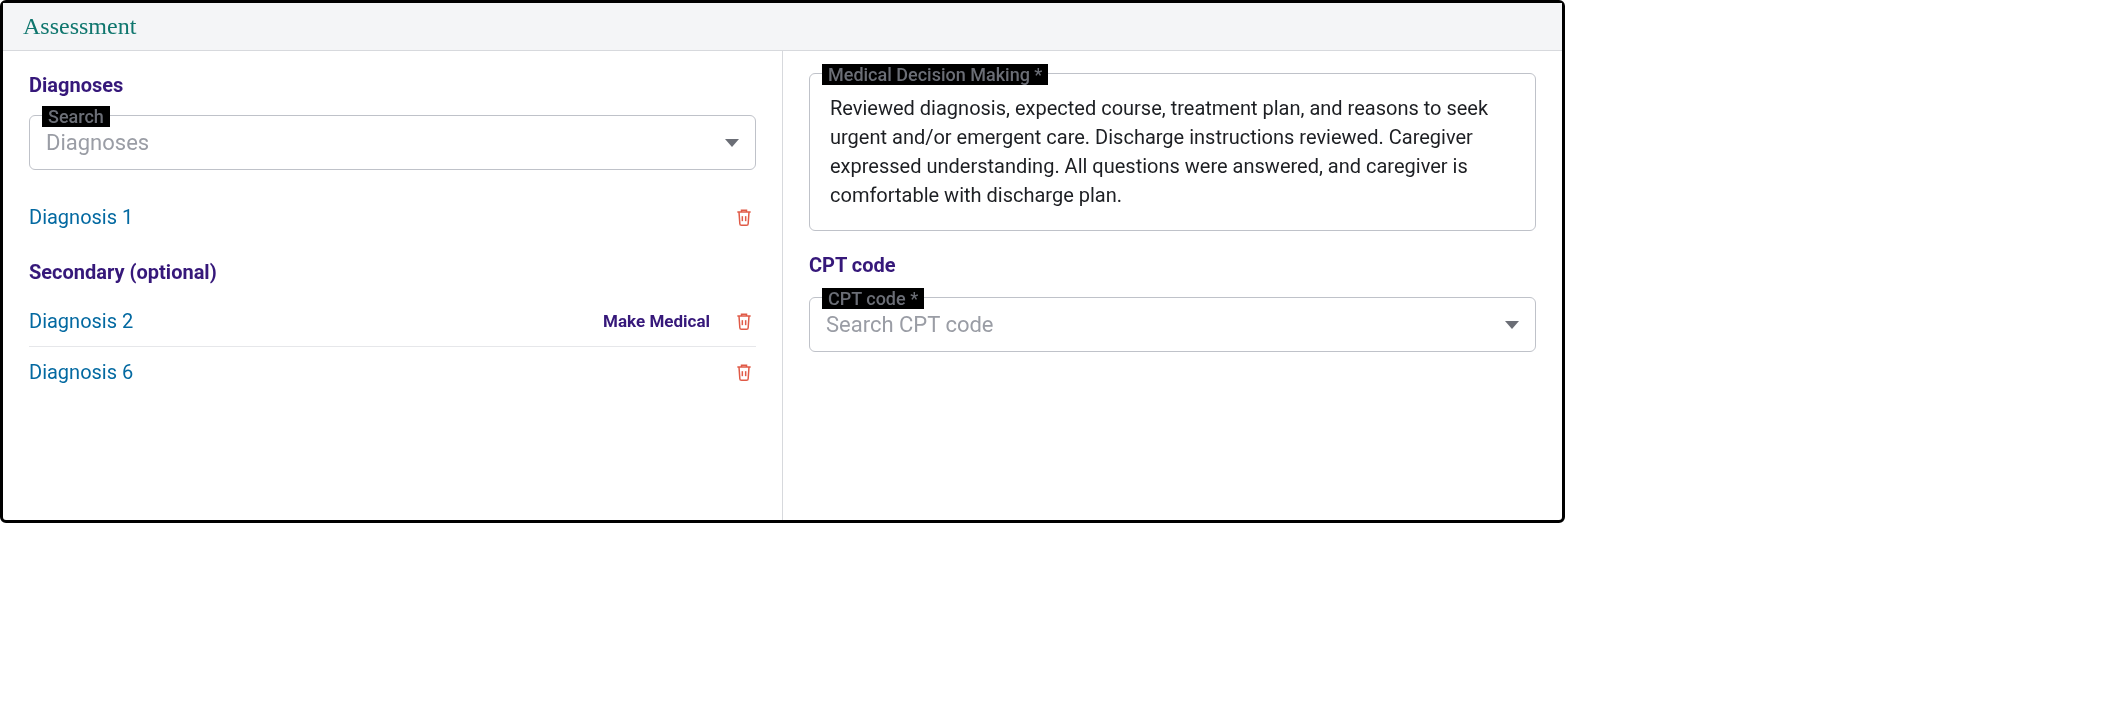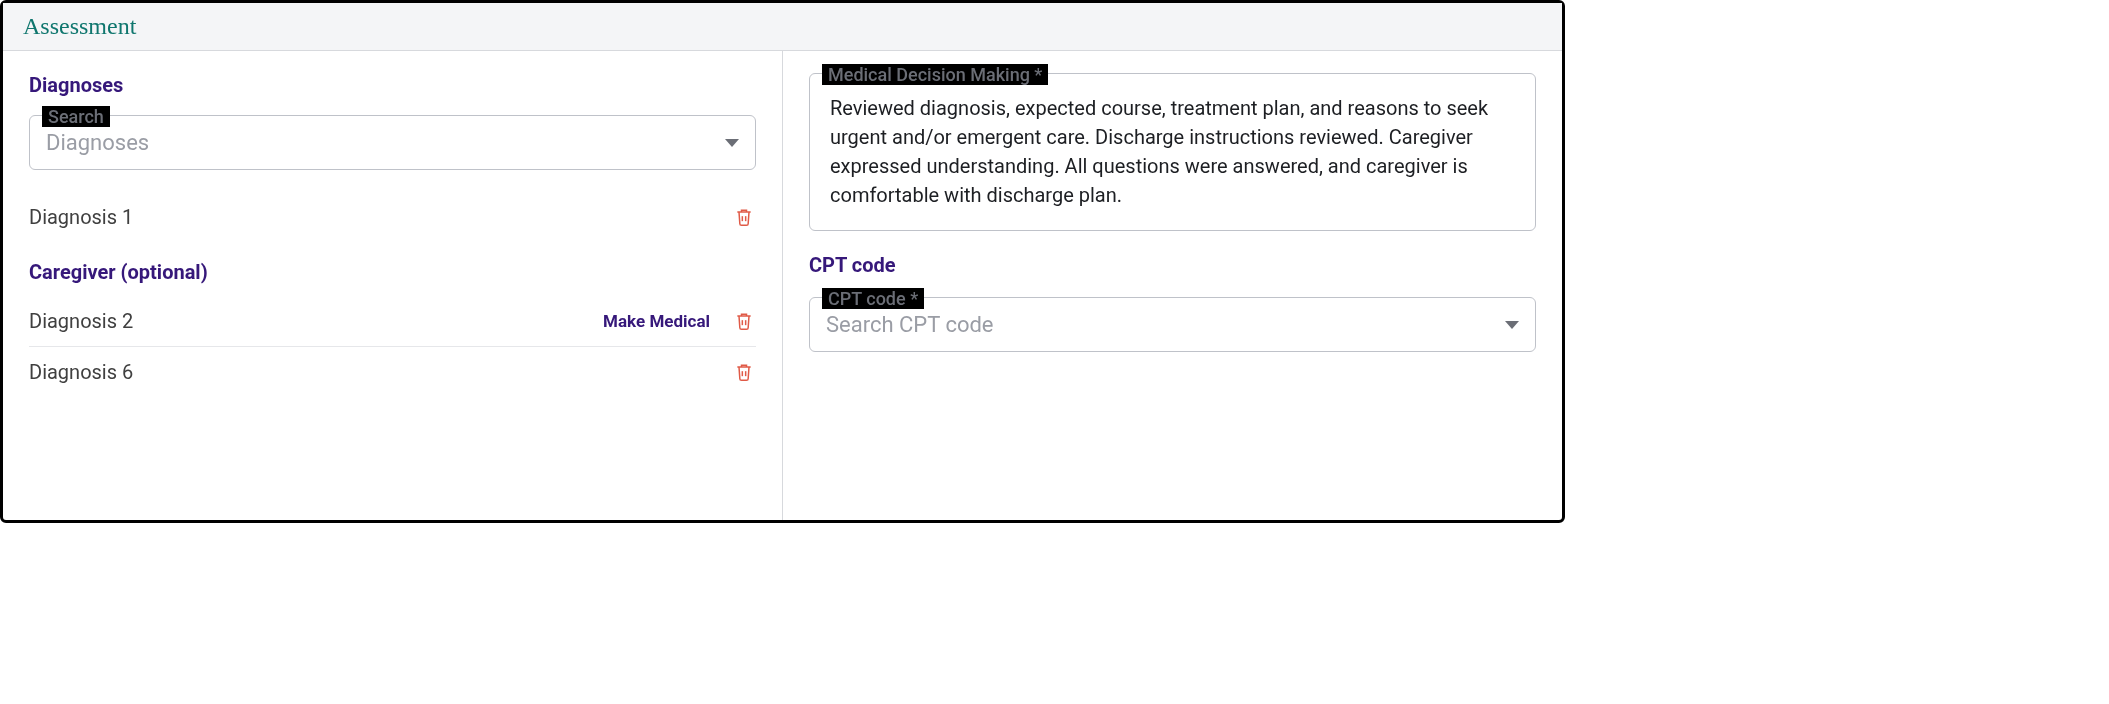--- a/index.html
+++ b/index.html
@@ -95,21 +95,21 @@
     display: flex;
     align-items: center;
     justify-content: space-between;
     padding: 12px 0;
   }
   .dx-row + .dx-row {
     border-top: 1px solid #e6e7ea;
   }
   .dx-label {
     font-size: 20px;
-    color: #404040;
+    color: #0369a1;
   }
   .dx-actions {
     display: flex;
     align-items: center;
     gap: 22px;
   }
   .make-primary {
     color: #36187a;
     font-weight: 700;
     font-size: 17px;
@@ -181,21 +181,21 @@
               <path d="M4 6h16"></path>
                 <path d="M9 6V4h6v2"></path>
                 <path d="M6 6l1 14a2 2 0 0 0 2 2h6a2 2 0 0 0 2-2l1-14"></path>
                 <path d="M10 11v6"></path>
                 <path d="M14 11v6"></path>
             </svg>
           </button>
         </div>
       </div>
 
-      <div class="sub-heading" style="margin-top:18px">Caregiver (optional)</div>
+      <div class="sub-heading" style="margin-top:18px">Secondary (optional)</div>
 
       <div class="dx-row">
         <span class="dx-label">Diagnosis 2</span>
         <div class="dx-actions">
           <span class="make-primary">Make Medical</span>
           <button class="trash-btn">
             <svg viewBox="0 0 24 24">
               <path d="M4 6h16"></path>
                 <path d="M9 6V4h6v2"></path>
                 <path d="M6 6l1 14a2 2 0 0 0 2 2h6a2 2 0 0 0 2-2l1-14"></path>

